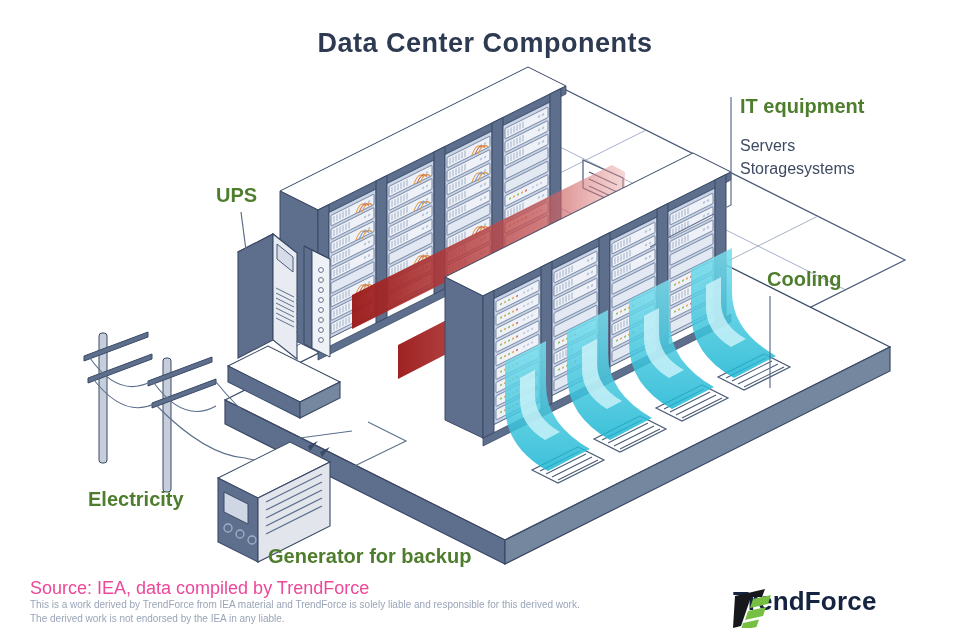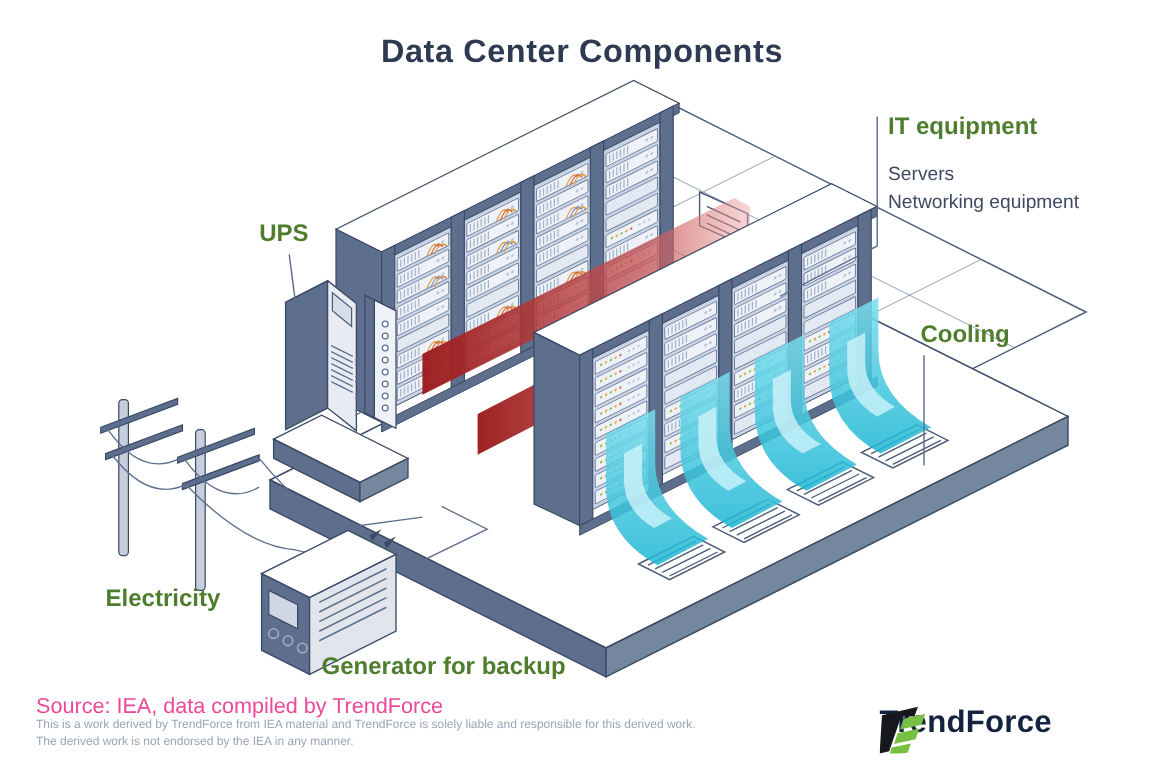--- a/index.html
+++ b/index.html
@@ -279,30 +279,30 @@
   </g>
 </svg>
 
 <div class="abs title">Data Center Components</div>
 
 <div class="abs glabel" style="left:216px;top:184px;">UPS</div>
 
 <div class="abs" style="left:740px;top:95px;">
   <div class="it-head">IT equipment</div>
   <div class="it-item" style="margin-top:16px;">Servers</div>
-  <div class="it-item">Networking equipment</div>
+  <div class="it-item">Storagesystems</div>
 </div>
 
 <div class="abs glabel" style="left:767px;top:268px;">Cooling</div>
 <div class="abs glabel" style="left:88px;top:488px;">Electricity</div>
 <div class="abs glabel" style="left:268px;top:545px;text-align:right;">Generator for backup</div>
 
 <div class="abs src1" style="left:30px;top:578px;">Source: IEA, data compiled by TrendForce</div>
 <div class="abs src-small" style="left:30px;top:599px;">This is a work derived by TrendForce from IEA material and TrendForce is solely liable and responsible for this derived work.</div>
-<div class="abs src-small" style="left:30px;top:613px;">The derived work is not endorsed by the IEA in any manner.</div>
+<div class="abs src-small" style="left:30px;top:613px;">The derived work is not endorsed by the IEA in any liable.</div>
 
 <div class="abs logo" style="left:733px;top:586px;">
   <svg width="38" height="42" viewBox="0 0 38 42">
     <path d="M2,10 L32,3 L29,11 L18,11 L8,40 L0,42 Z" fill="#17181c"></path>
     <path d="M20,13 L38,9 L35,18 L17,22 Z" fill="#76bf43"></path>
     <path d="M15,25 L33,21 L30,30 L12,34 Z" fill="#76bf43"></path>
     <path d="M10,37 L26,33.5 L23.5,41 L8,44 Z" fill="#76bf43"></path>
   </svg>
   <span class="logo-text">TrendForce</span>
 </div>

